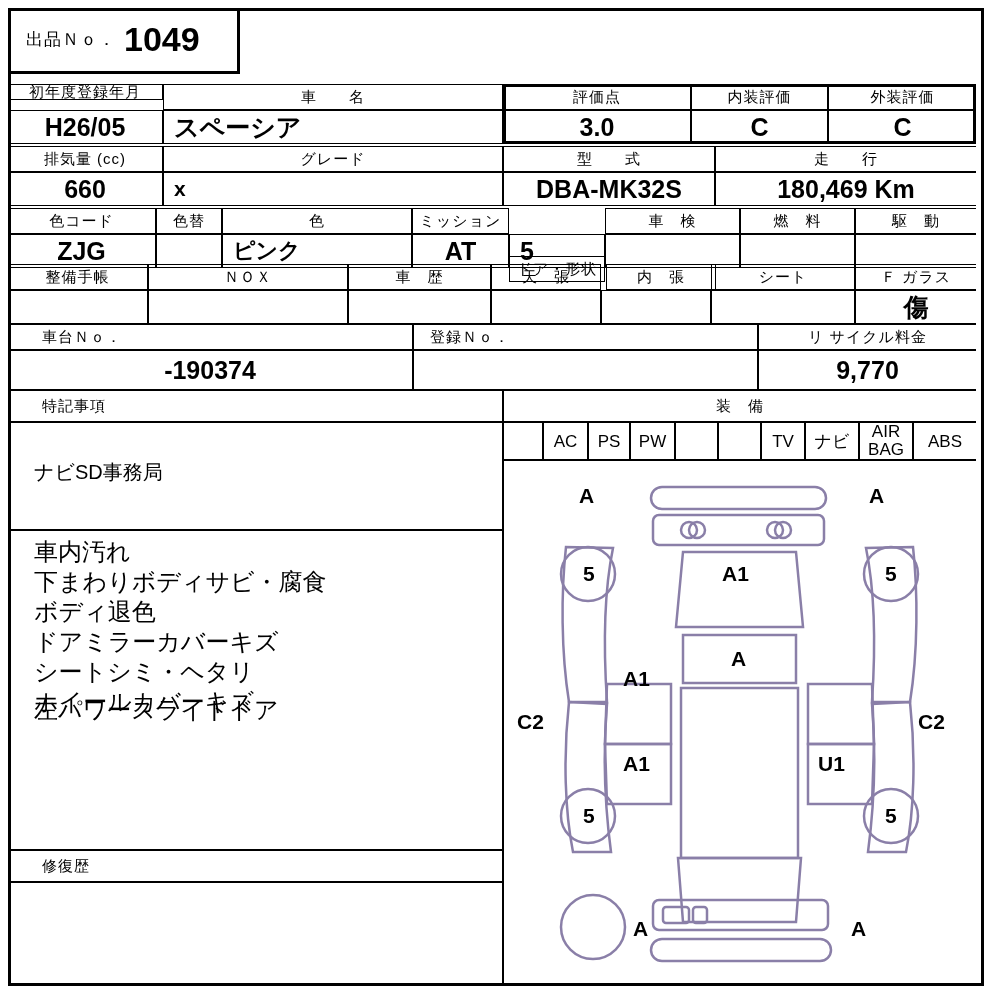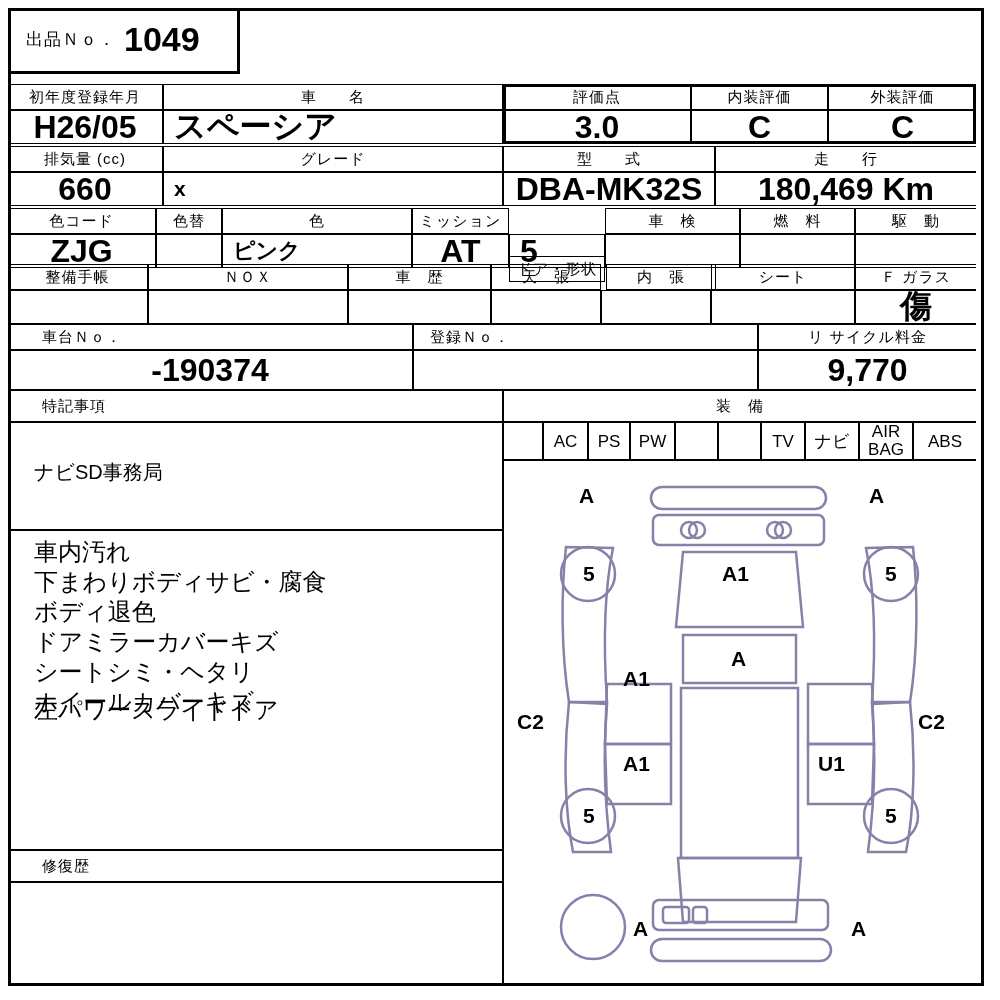--- a/index.html
+++ b/index.html
@@ -8,21 +8,21 @@
     position:relative;width:1000px;height:1000px;box-sizing:border-box;
     background:#fff;
   }
   .frame{
     position:absolute;left:8px;top:8px;width:976px;height:978px;
     border:3px solid #000;box-sizing:border-box;
   }
   
   .c{position:absolute;box-sizing:border-box;border:1px solid #000;}
   .lbl{font-size:15px;letter-spacing:1px;display:flex;align-items:center;justify-content:center;}
-  .val{font-size:32px;font-weight:bold;display:flex;align-items:center;}
+  .val{font-size:25px;font-weight:bold;display:flex;align-items:center;}
   .val.ctr{justify-content:center;}
   .val.left{justify-content:flex-start;padding-left:10px;}
 
   
   #exh{
     position:absolute;left:8px;top:8px;width:232px;height:66px;
     border:3px solid #000;border-top:none;border-left:none;box-sizing:border-box;
     display:flex;align-items:center;padding-left:18px;
   }
   #exh .k{font-size:17px;letter-spacing:1px;}
@@ -49,21 +49,21 @@
 <body>
 
 <div id="sheet">
   <div class="frame"></div>
 
   <div id="exh">
     <span class="k">出品Ｎｏ．</span>
     <span class="n">1049</span>
   </div>
 
-  <div class="c lbl" style="left:8px;top:84px;width:155px;height:26px;border-left:none;">初年度登録年月</div>
+  <div class="c lbl" style="left:8px;top:84px;width:155px;height:16px;border-left:none;">初年度登録年月</div>
   <div class="c lbl" style="left:163px;top:84px;width:340px;height:26px;">車　　名</div>
   <div class="c lbl" style="left:503px;top:84px;width:188px;height:26px;">評価点</div>
   <div class="c lbl" style="left:691px;top:84px;width:137px;height:26px;">内装評価</div>
   <div class="c lbl" style="left:828px;top:84px;width:148px;height:26px;border-right:none;">外装評価</div>
 
   <div class="c val ctr" style="left:8px;top:110px;width:155px;height:34px;border-left:none;">H26/05</div>
   <div class="c val left" style="left:163px;top:110px;width:340px;height:34px;">スペーシア</div>
   <div class="c val ctr" style="left:503px;top:110px;width:188px;height:34px;">3.0</div>
   <div class="c val ctr" style="left:691px;top:110px;width:137px;height:34px;">C</div>
   <div class="c val ctr" style="left:828px;top:110px;width:148px;height:34px;border-right:none;">C</div>

